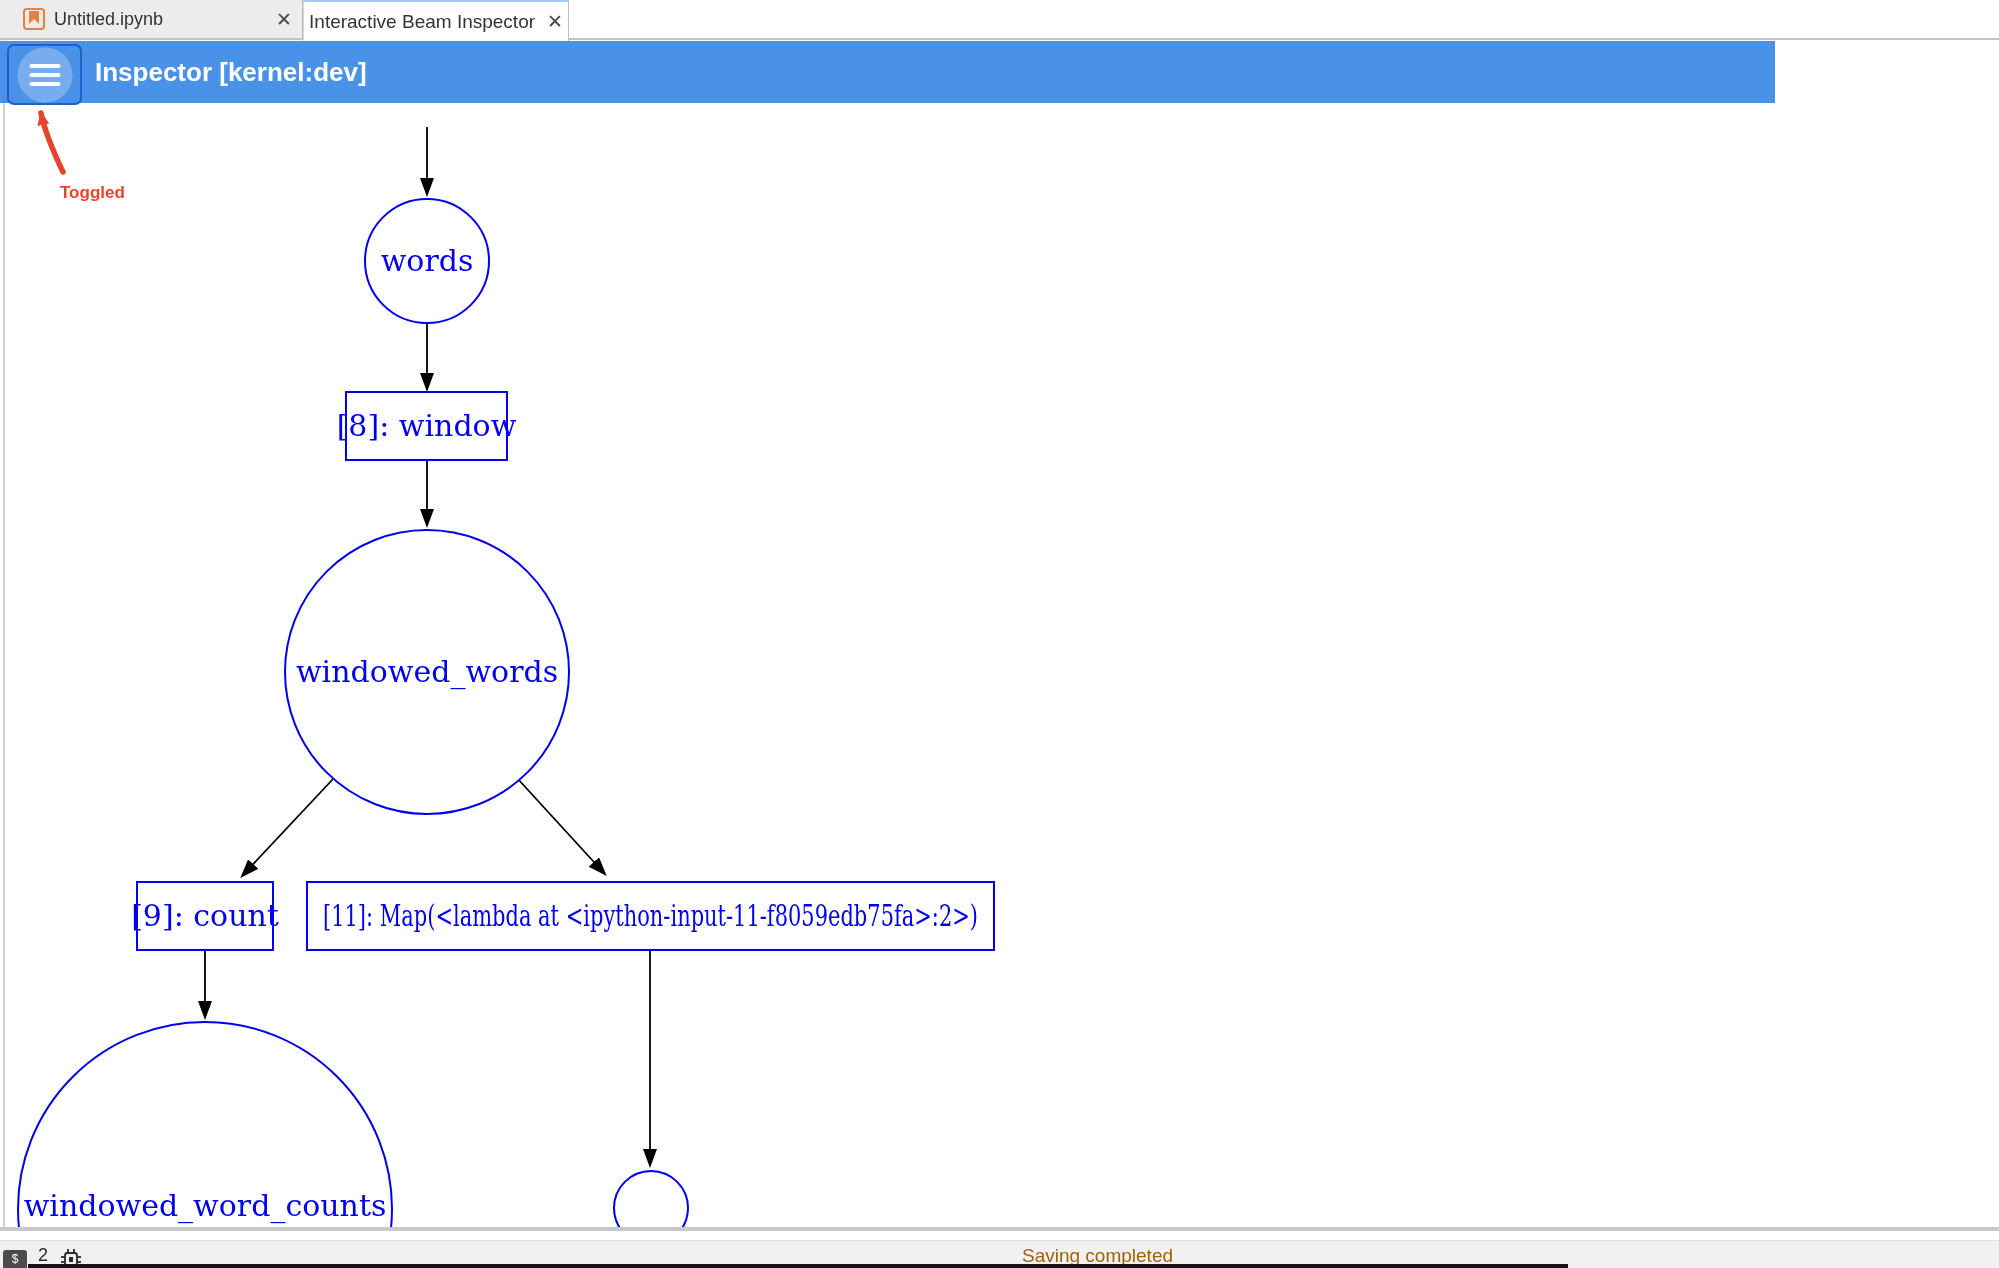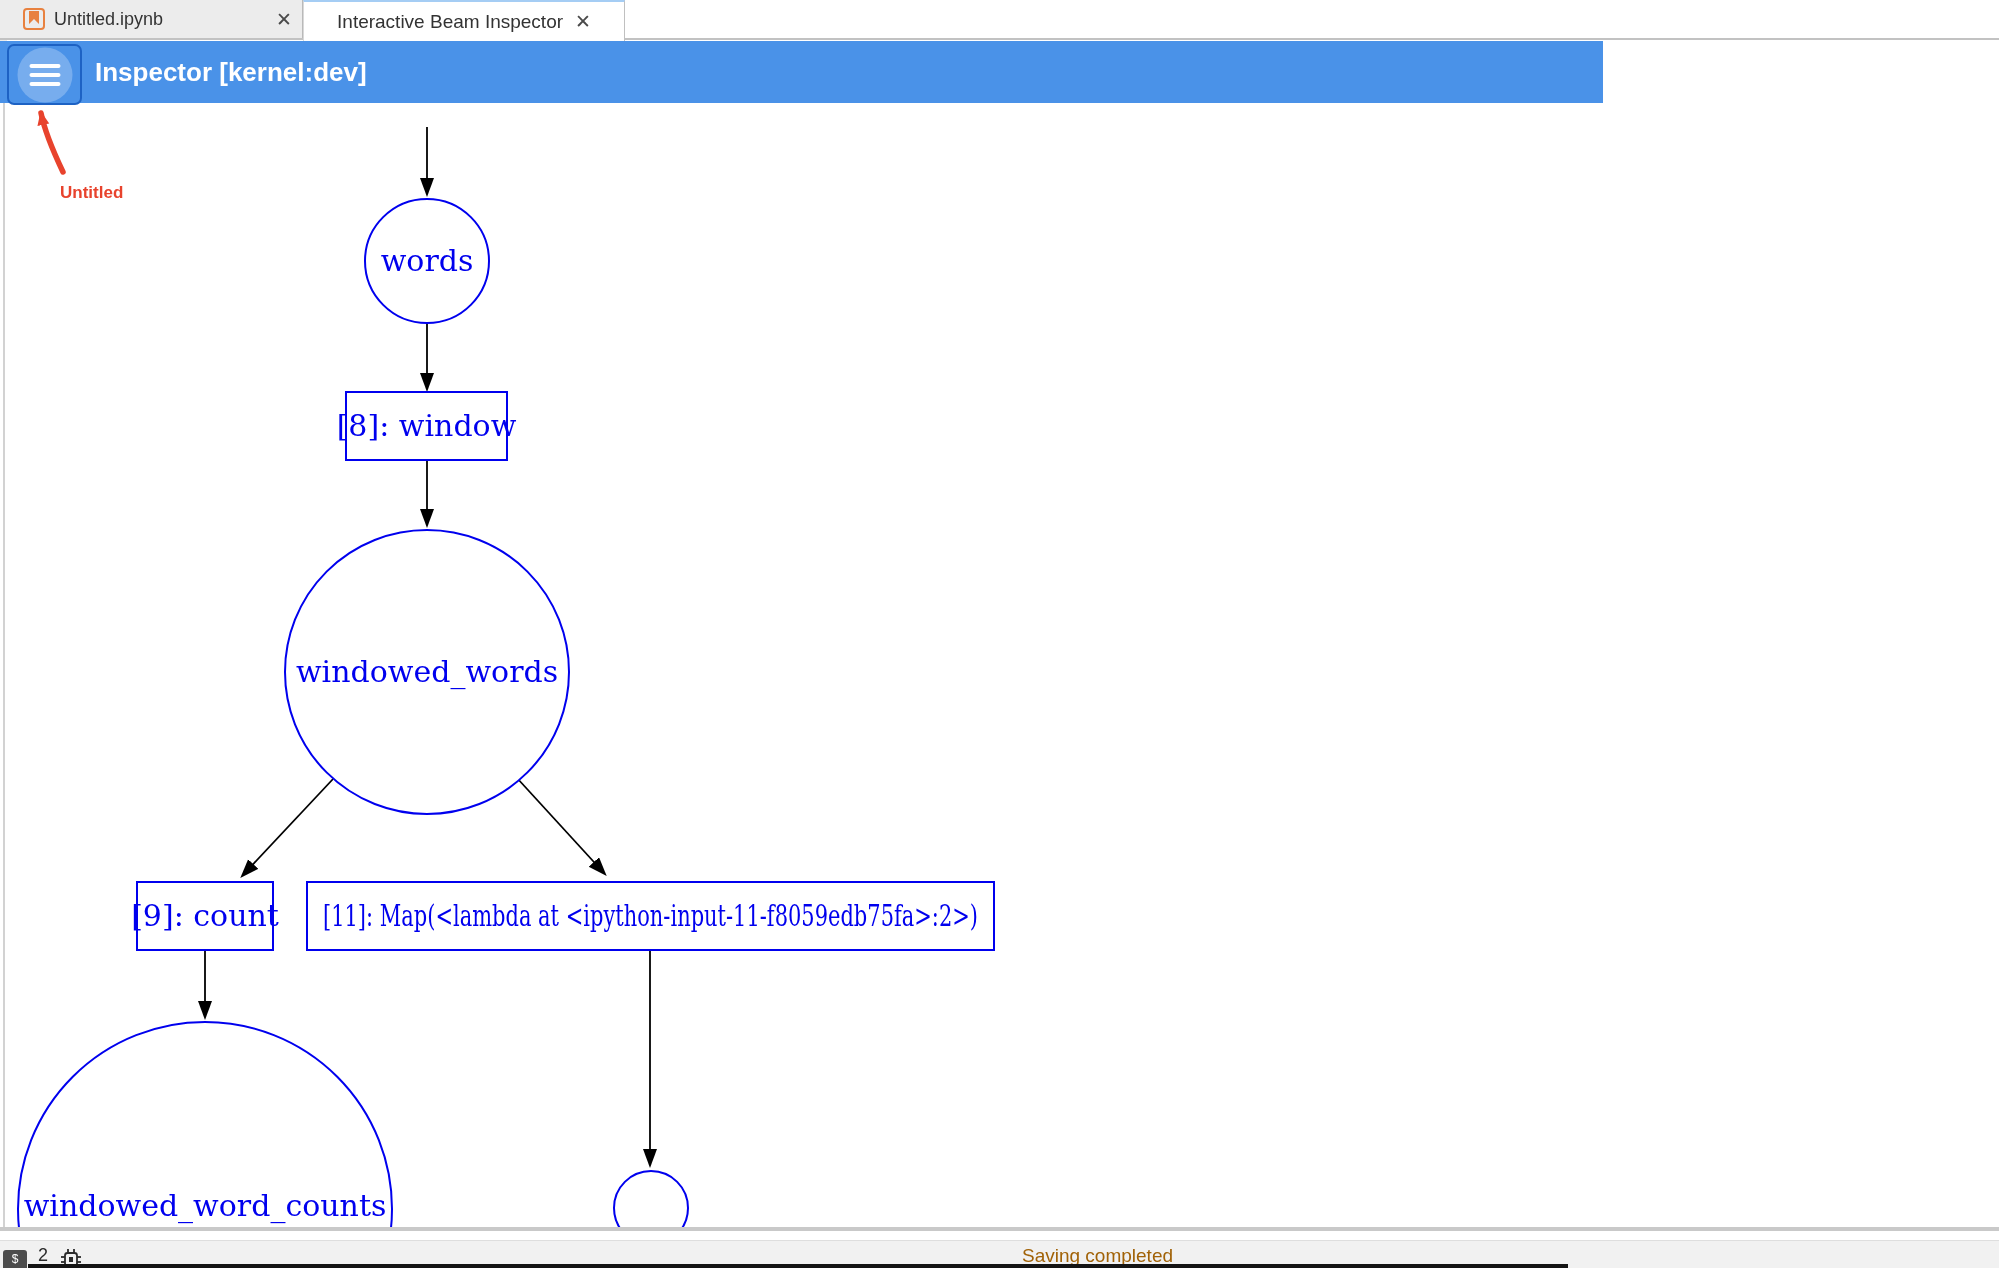--- a/index.html
+++ b/index.html
@@ -10,33 +10,33 @@
   html,body{width:1999px;height:1268px;overflow:hidden;background:#fff;
     font-family:"Liberation Sans",sans-serif;}
   .stage{position:absolute;inset:0;width:1999px;height:1268px;background:#fff;}
 
   
   .tabbar{position:absolute;left:0;top:0;width:1999px;height:40px;background:#fff;
     border-bottom:2px solid #c2c2c2;z-index:6;}
   .tabbar-corner{position:absolute;left:0;top:0;width:13px;height:38px;background:#ececec;}
   .tab{position:absolute;top:0;height:38px;display:flex;align-items:center;font-size:18px;color:#333;}
   .tab1{left:13px;width:290px;background:#ececec;border-right:1px solid #b9b9b9;padding:0 10px;text-align:center;}
-  .tab2{left:303px;width:322px;height:41px;background:#fff;border-right:1px solid #c0c0c0;
+  .tab2{left:303px;width:266px;height:41px;background:#fff;border-right:1px solid #c0c0c0;
     border-left:1px solid #d8d8d8;border-top:2px solid #a5cdf4;justify-content:center;gap:10px;font-size:19px;}
   .tab-label{white-space:nowrap;}
   .tab-close{margin-left:auto;color:#4a4a4a;font-size:19px;line-height:1;cursor:pointer;}
   .tab2 .tab-close{margin-left:2px;}
   .nb-icon{width:22px;height:22px;border:2px solid #e8813f;border-radius:4px;margin-right:9px;
     position:relative;flex:0 0 auto;}
   .nb-icon .flag{position:absolute;left:4px;top:1px;width:10px;height:13px;background:#e8813f;
     clip-path:polygon(0 0,100% 0,100% 100%,50% 62%,0 100%);}
 
   
   .leftpad{position:absolute;left:0;top:40px;width:7px;height:63px;background:#ececec;z-index:5;}
-  .header{position:absolute;left:0;top:41px;width:1603px;height:62px;background:var(--header-blue);z-index:5;}
+  .header{position:absolute;left:0;top:41px;width:1775px;height:62px;background:var(--header-blue);z-index:5;}
   .menu-btn{position:absolute;left:7px;top:3px;width:75px;height:61px;background:var(--header-blue);
     border:2.5px solid var(--button-border);border-radius:7px;cursor:pointer;}
   .menu-circle{position:absolute;left:50%;top:50%;width:55px;height:55px;border-radius:50%;
     transform:translate(-50%,-50%);background:rgba(255,255,255,0.25);}
   .menu-lines{position:absolute;left:50%;top:50%;transform:translate(-50%,-50%);
     display:flex;flex-direction:column;gap:5px;}
   .menu-lines span{display:block;width:31px;height:4px;background:#fff;border-radius:2px;}
   .header-title{position:absolute;left:95px;top:0;height:62px;line-height:62px;color:#fff;
     font-size:26px;font-weight:bold;white-space:nowrap;}
 
@@ -127,21 +127,21 @@
   <div class="left-line"></div>
 
   <svg class="anno-svg" viewBox="0 0 220 220" xmlns="http://www.w3.org/2000/svg">
     <defs>
       <marker id="redah" markerUnits="userSpaceOnUse" markerWidth="16" markerHeight="16" refX="12" refY="6" orient="auto">
         <path d="M0,0 L14,6 L0,12 Z" fill="#e8432d"></path>
       </marker>
     </defs>
     <path id="anno-path" d="M 63 172 C 53 151 45 133 41 113" fill="none" stroke="#e8432d" stroke-width="5.5" stroke-linecap="round" marker-end="url(#redah)"></path>
   </svg>
-  <div class="anno-label">Untitled</div>
+  <div class="anno-label">Toggled</div>
 
   <div class="content-bottom-border"></div>
   <div class="statusbar">
     <div class="term-icon">$</div>
     <div class="kernel-count">2</div>
     <svg class="bug-icon" viewBox="0 0 22 24" xmlns="http://www.w3.org/2000/svg">
       <g stroke="#2b2b2b" stroke-width="1.8" fill="none">
         <rect x="5" y="5" width="12" height="13" rx="2.5"></rect>
         <rect x="9" y="9" width="4" height="5" fill="#2b2b2b" stroke="none"></rect>
         <line x1="8" y1="1" x2="8" y2="5"></line>

